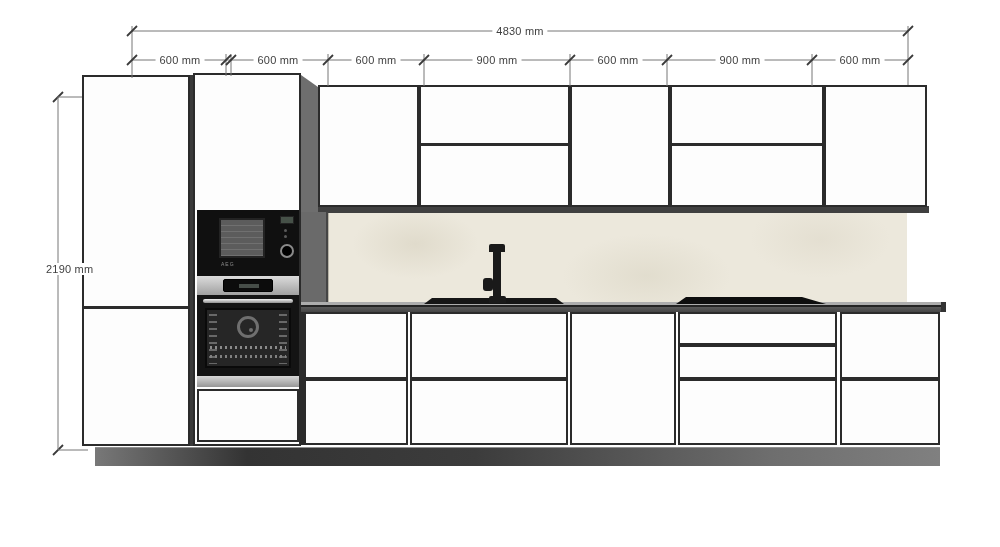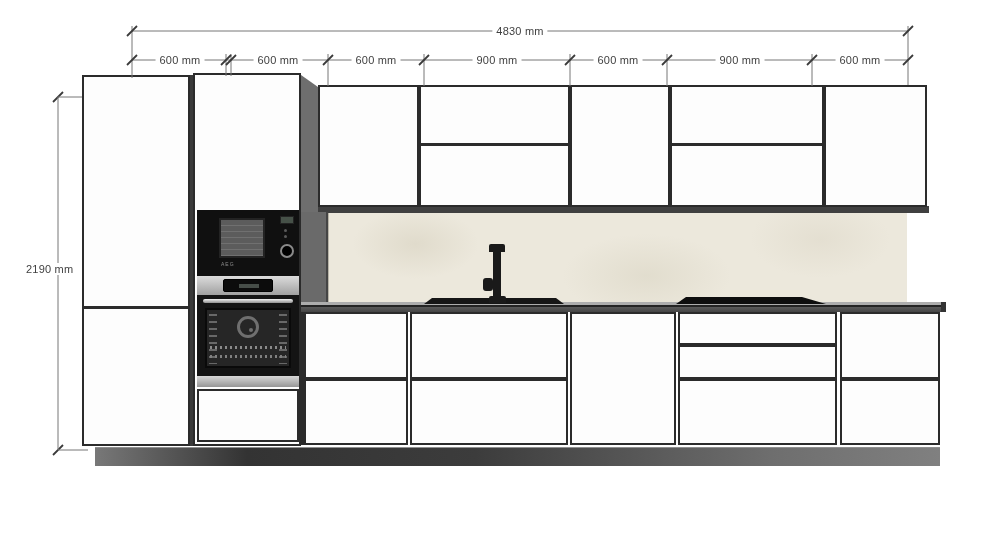--- a/index.html
+++ b/index.html
@@ -4,21 +4,21 @@
 <style>
   html,body{margin:0;padding:0;background:#ffffff;}
   #canvas{position:relative;width:1000px;height:492px;background:#ffffff;overflow:hidden;
           font-family:"Liberation Sans", sans-serif;}
   .abs{position:absolute;box-sizing:border-box;}
   .unit{position:absolute;box-sizing:border-box;background:#fdfdfd;border:2px solid #2b2b2b;}
   .hdiv{position:absolute;left:0;right:0;height:3px;background:#2b2b2b;}
   .dim-label{position:absolute;font-size:11px;color:#3f3f3f;background:#ffffff;
              padding:0 4px;white-space:nowrap;transform:translate(-50%,-50%);
              z-index:51;letter-spacing:.2px;}
-  .dim-label.noshift{transform:none;}
+  .dim-label.noshift{transform:none;margin-left:20px;}
   svg.dims{position:absolute;left:0;top:0;z-index:50;pointer-events:none;}
 </style>
 </head>
 <body>
 
 <div id="canvas">
 
   <div class="abs" style="left:328px;top:212px;width:579px;height:91px;background-color:#ece8dc;
               background-image:radial-gradient(90px 50px at 15% 35%, rgba(214,208,190,.55), transparent 70%),
                                radial-gradient(120px 60px at 55% 70%, rgba(215,210,192,.5), transparent 70%),

